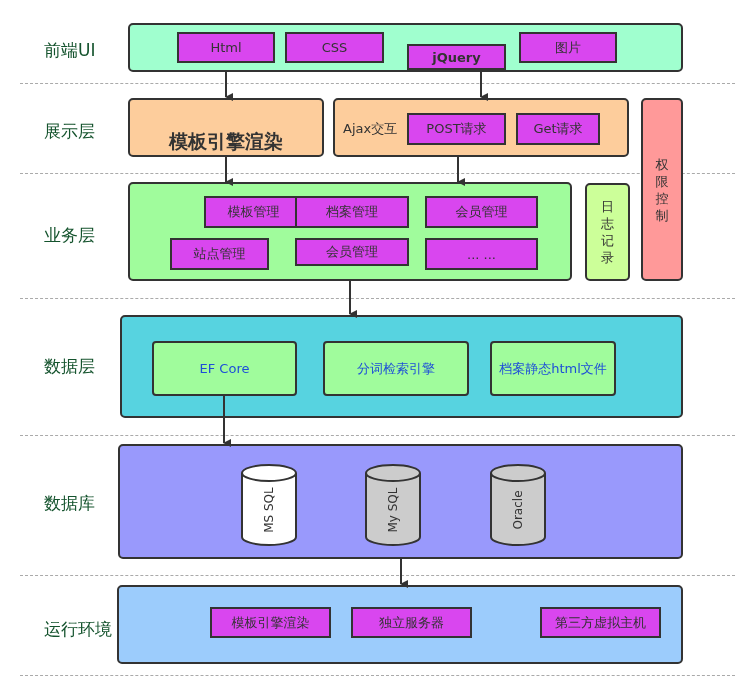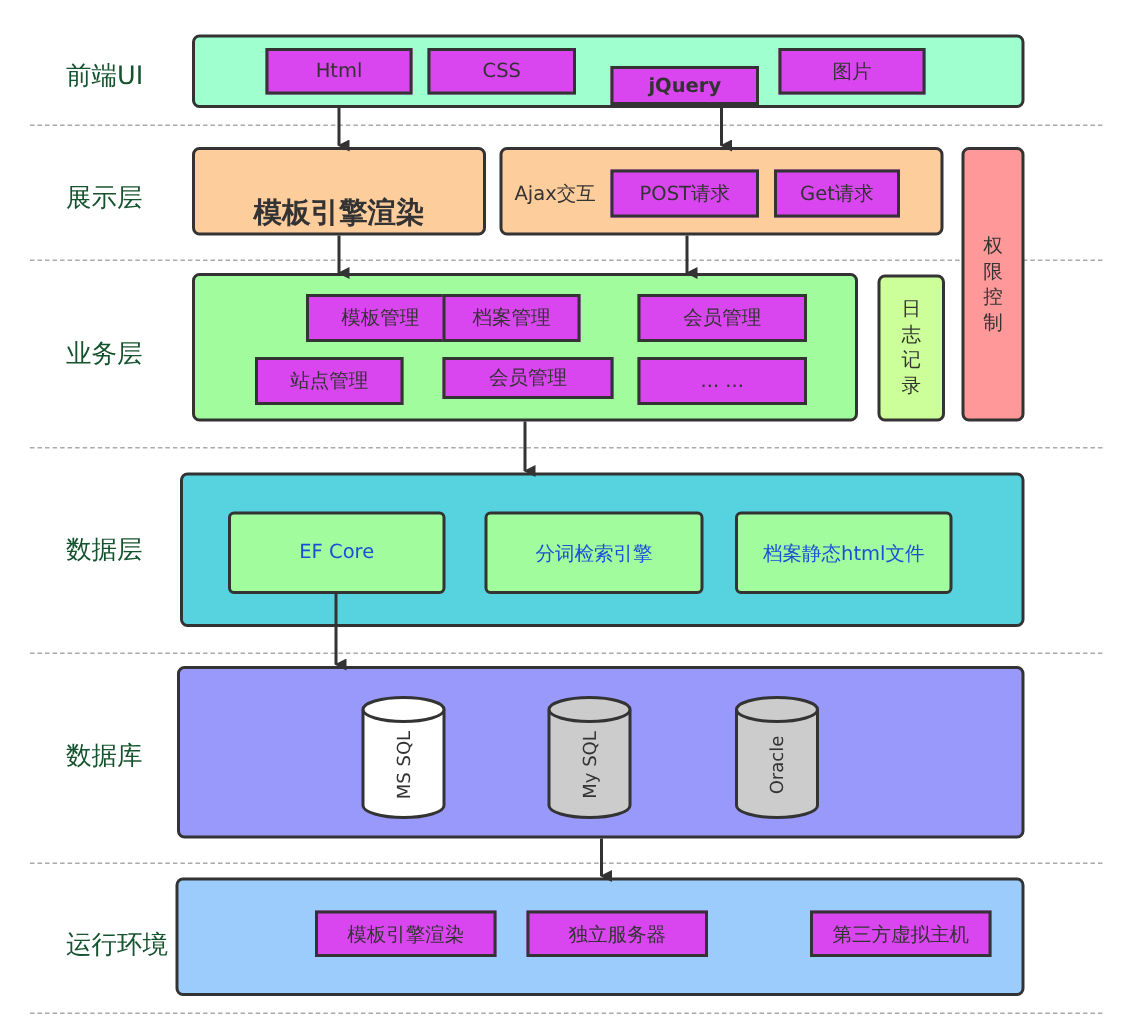--- a/index.html
+++ b/index.html
@@ -51,37 +51,37 @@
 
 <div class="box vtext" style="left:641px;top:98px;width:42px;height:183px;background:#ff9999;">
   <span>权</span>
   <span>限</span>
   <span>控</span>
   <span>制</span>
 </div>
 
 <div class="box" style="left:128px;top:182px;width:444px;height:99px;background:#a0fc9c;"></div>
 <div class="wbox" style="left:170px;top:196px;width:99px;height:32px;margin-left:34px;">模板管理</div>
-<div class="wbox" style="left:295px;top:196px;width:92px;height:32px;">档案管理</div>
+<div class="wbox" style="left:295px;top:196px;width:114px;height:32px;">档案管理</div>
 <div class="wbox" style="left:425px;top:196px;width:113px;height:32px;">会员管理</div>
 <div class="wbox" style="left:170px;top:238px;width:99px;height:32px;">站点管理</div>
 <div class="wbox" style="left:295px;top:238px;width:114px;height:28px;">会员管理</div>
 <div class="wbox" style="left:425px;top:238px;width:113px;height:32px;">... ...</div>
 
 <div class="box vtext" style="left:585px;top:183px;width:45px;height:98px;background:#ccff99;">
   <span>日</span>
   <span>志</span>
   <span>记</span>
   <span>录</span>
 </div>
 
 <div class="box" style="left:120px;top:315px;width:563px;height:103px;background:#57d3e0;"></div>
 <div class="gbox" style="left:152px;top:341px;width:145px;height:55px;">EF Core</div>
 <div class="gbox" style="left:323px;top:341px;width:146px;height:55px;">分词检索引擎</div>
-<div class="gbox" style="left:490px;top:341px;width:145px;height:55px;">档案静态html文件</div>
+<div class="gbox" style="left:490px;top:341px;width:126px;height:55px;">档案静态html文件</div>
 
 <div class="box" style="left:118px;top:444px;width:565px;height:115px;background:#9999fc;"></div>
 <svg class="arrows" width="755" height="690">
   <g>
     <path d="M242,473 L242,537 A27,8 0 0 0 296,537 L296,473" fill="#ffffff" stroke="#333" stroke-width="2"></path>
     <ellipse cx="269" cy="473" rx="27" ry="8" fill="#ffffff" stroke="#333" stroke-width="2"></ellipse>
   </g>
   <g>
     <path d="M366,473 L366,537 A27,8 0 0 0 420,537 L420,473" fill="#cccccc" stroke="#333" stroke-width="2"></path>
     <ellipse cx="393" cy="473" rx="27" ry="8" fill="#cccccc" stroke="#333" stroke-width="2"></ellipse>

